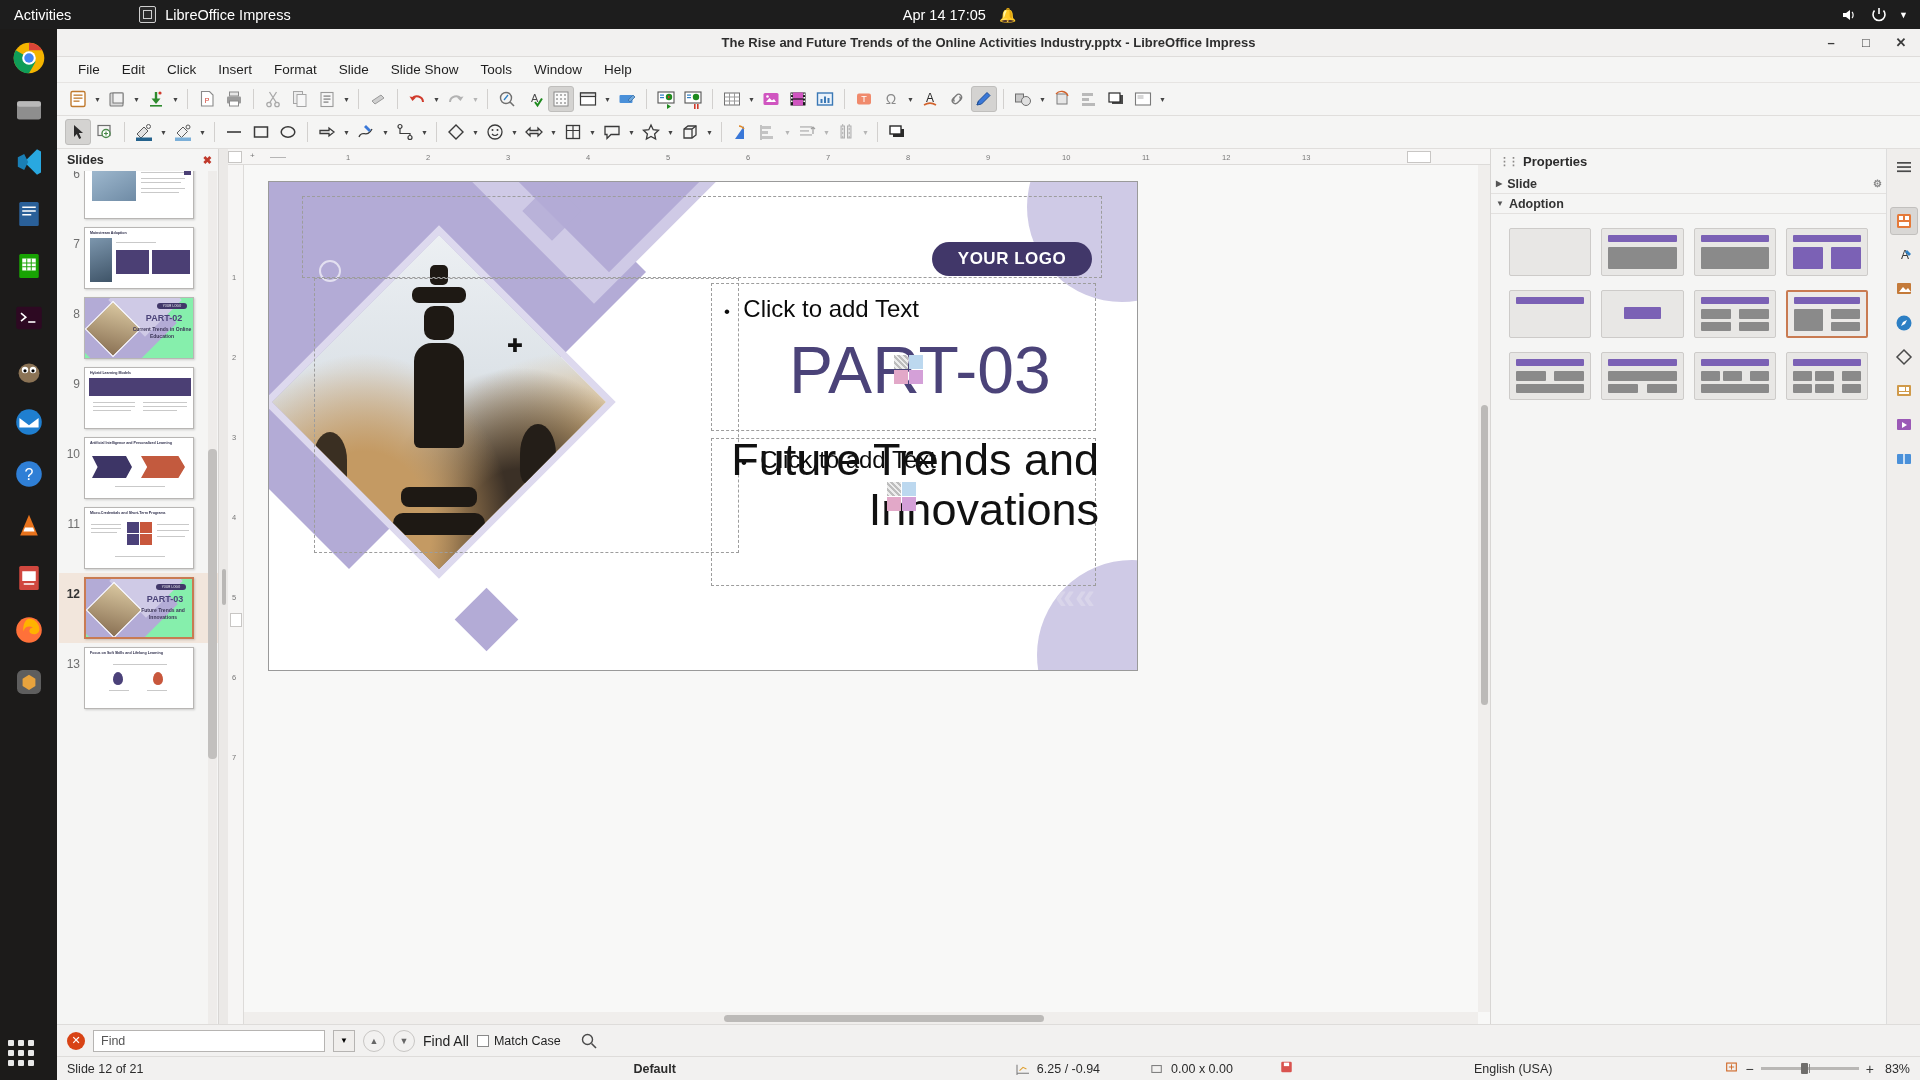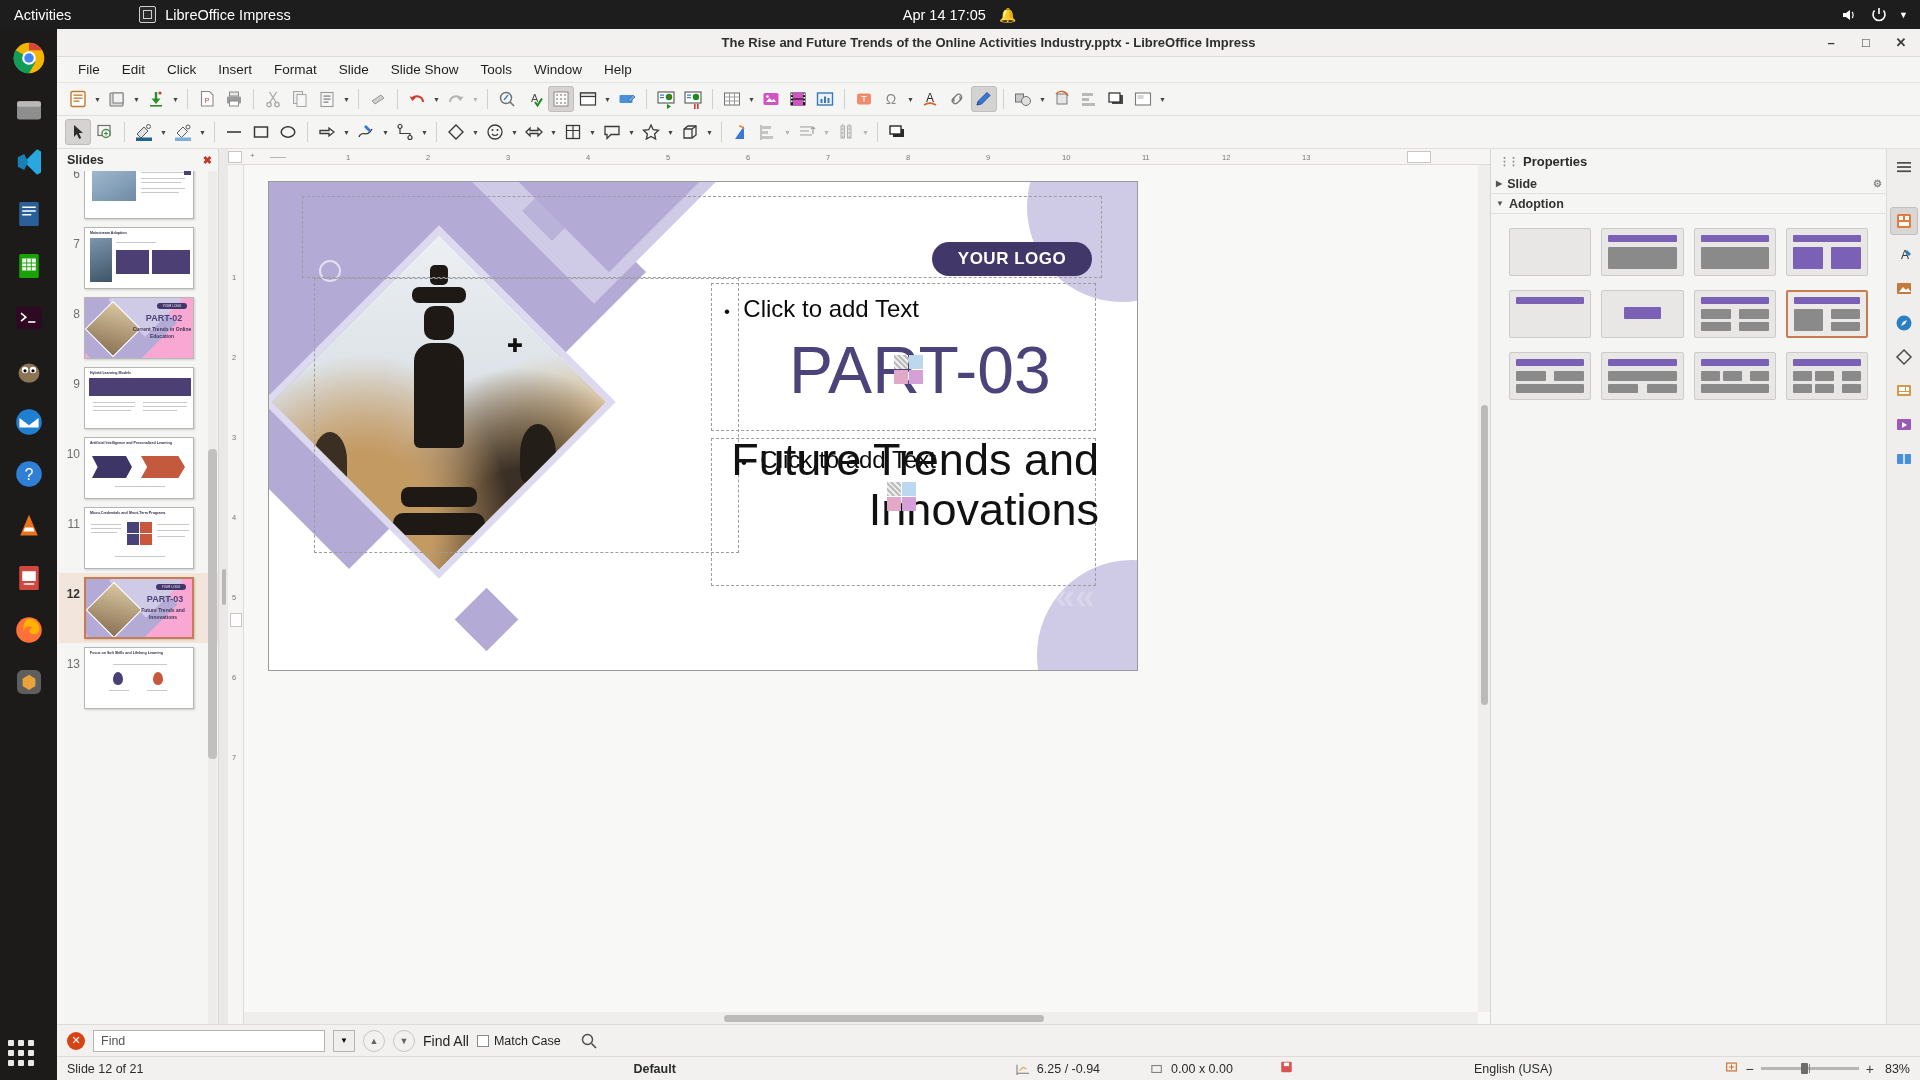--- a/index.html
+++ b/index.html
@@ -115,21 +115,21 @@
   .slide-item.selected { background: #e8a87c33; }
   .slide-item.selected .thumb { border: 2px solid #c97b52; }
   .slide-item.selected .slide-num { color: #333; font-weight: bold; }
 
   .thumb-title { position: absolute; top: 3px; left: 5px; font-size: 3.6px; color: #2d2d4a; font-weight: bold;}
   .thumb-img { position: absolute; background: #b9c9d6; }
   .thumb-band { position: absolute; background: #4b3f74; }
   .thumb-line { position: absolute; background: #c9c9c9; height: 1px; }
 
   
-  .part-thumb { background: #f9a8d4; position: absolute; inset: 0; overflow: hidden; }
+  .part-thumb { background: #86efac; position: absolute; inset: 0; overflow: hidden; }
   .part-thumb .bg {
     position: absolute; left: -12px; top: -18px; width: 86px; height: 86px;
     background: #b3abd6; transform: rotate(45deg);
   }
   .part-thumb .bg2 {
     position: absolute; left: 34px; top: -24px; width: 52px; height: 52px;
     background: #cfcae6; transform: rotate(45deg);
   }
   .part-thumb .dia {
     position: absolute; left: 8px; top: 11px; width: 40px; height: 40px;

